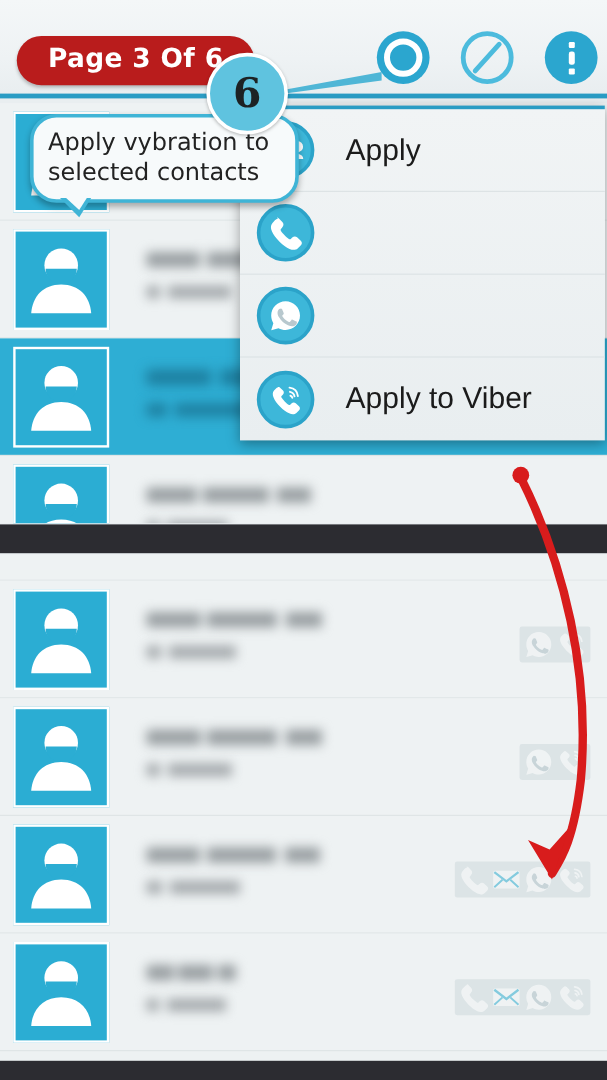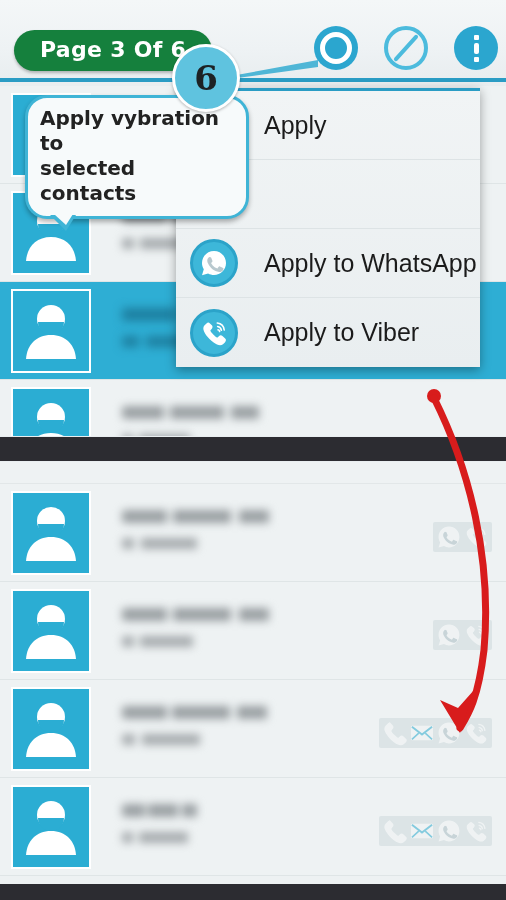--- a/index.html
+++ b/index.html
@@ -31,21 +31,21 @@
   .ico-slash .bar{width:4px;height:34px;background:#4cbbdd;transform:rotate(42deg);border-radius:2px;}
 
   
   .ico-more{background:#2ba6cf;display:flex;flex-direction:column;align-items:center;justify-content:center;gap:3px;}
   .ico-more i{display:block;width:5px;height:5px;background:#fff;border-radius:1px;}
   .ico-more i.tall{height:11px;border-radius:2px;}
 
   
   .page-pill{
     position:absolute;left:14px;top:30px;
-    background:#15803d;color:#fff;
+    background:#b91c1c;color:#fff;
     border-radius:22px;padding:7px 26px 9px 26px;
     font-size:22px;font-weight:bold;letter-spacing:.3px;
     box-shadow:0 2px 3px rgba(0,0,0,.25);
     font-family:"DejaVu Sans", sans-serif;
     white-space:nowrap;
   }
 
   
   .step-badge{
     position:absolute;left:172px;top:44px;width:62px;height:62px;border-radius:50%;
@@ -65,21 +65,21 @@
   
   .callout{
     position:absolute;left:25px;top:95px;width:196px;
     background:#f7fafb;border:3px solid #3fb4d6;border-radius:22px;
     padding:8px 10px 10px 12px;
     box-shadow:0 3px 5px rgba(0,0,0,.30);
     z-index:35;
   }
   .callout-text{
     font-family:"DejaVu Sans", sans-serif;
-    font-size:20px;line-height:25px;color:#222;white-space:pre-line;font-weight:bold;
+    font-size:20px;line-height:25px;color:#222;white-space:pre-line;
   }
   .callout:before{
     content:"";position:absolute;left:22px;bottom:-15px;width:0;height:0;
     border-left:16px solid transparent;border-right:10px solid transparent;
     border-top:16px solid #3fb4d6;
   }
   .callout:after{
     content:"";position:absolute;left:26px;bottom:-9px;width:0;height:0;
     border-left:12px solid transparent;border-right:7px solid transparent;
     border-top:11px solid #f7fafb;
@@ -111,21 +111,21 @@
     background:rgba(178,196,202,.30);padding:2px 3px;border-radius:2px;
   }
   .row-actions svg{width:26px;height:26px;opacity:.55;}
 
   
   .top-list{top:86px;height:350px;overflow:hidden;}
   .bottom-list{top:462px;height:422px;overflow:hidden;}
 
   
   .menu{
-    position:absolute;left:176px;top:88px;width:304px;
+    position:absolute;left:200px;top:88px;width:304px;
     background:linear-gradient(180deg,#f1f4f5 0%,#e9eef0 100%);
     box-shadow:0 3px 10px rgba(0,0,0,.35);
     z-index:30;
     border-top:3px solid #2a9cc4;
   }
   .menu-item{
     position:relative;display:flex;align-items:center;height:69px;
     border-bottom:1px solid #dde3e5;box-sizing:border-box;
     padding-left:14px;
   }
@@ -246,21 +246,20 @@
             <use href="#sym-phone"></use>
           </svg>
         </span>
     </div>
     <div class="menu-item">
       <span class="mi-icon">
           <svg>
             <use href="#sym-whatsapp"></use>
           </svg>
         </span>
-      <span class="mi-label">Apply to WhatsApp</span>
     </div>
     <div class="menu-item">
       <span class="mi-icon">
           <svg>
             <use href="#sym-viber"></use>
           </svg>
         </span>
       <span class="mi-label">Apply to Viber</span>
     </div>
   </div>

